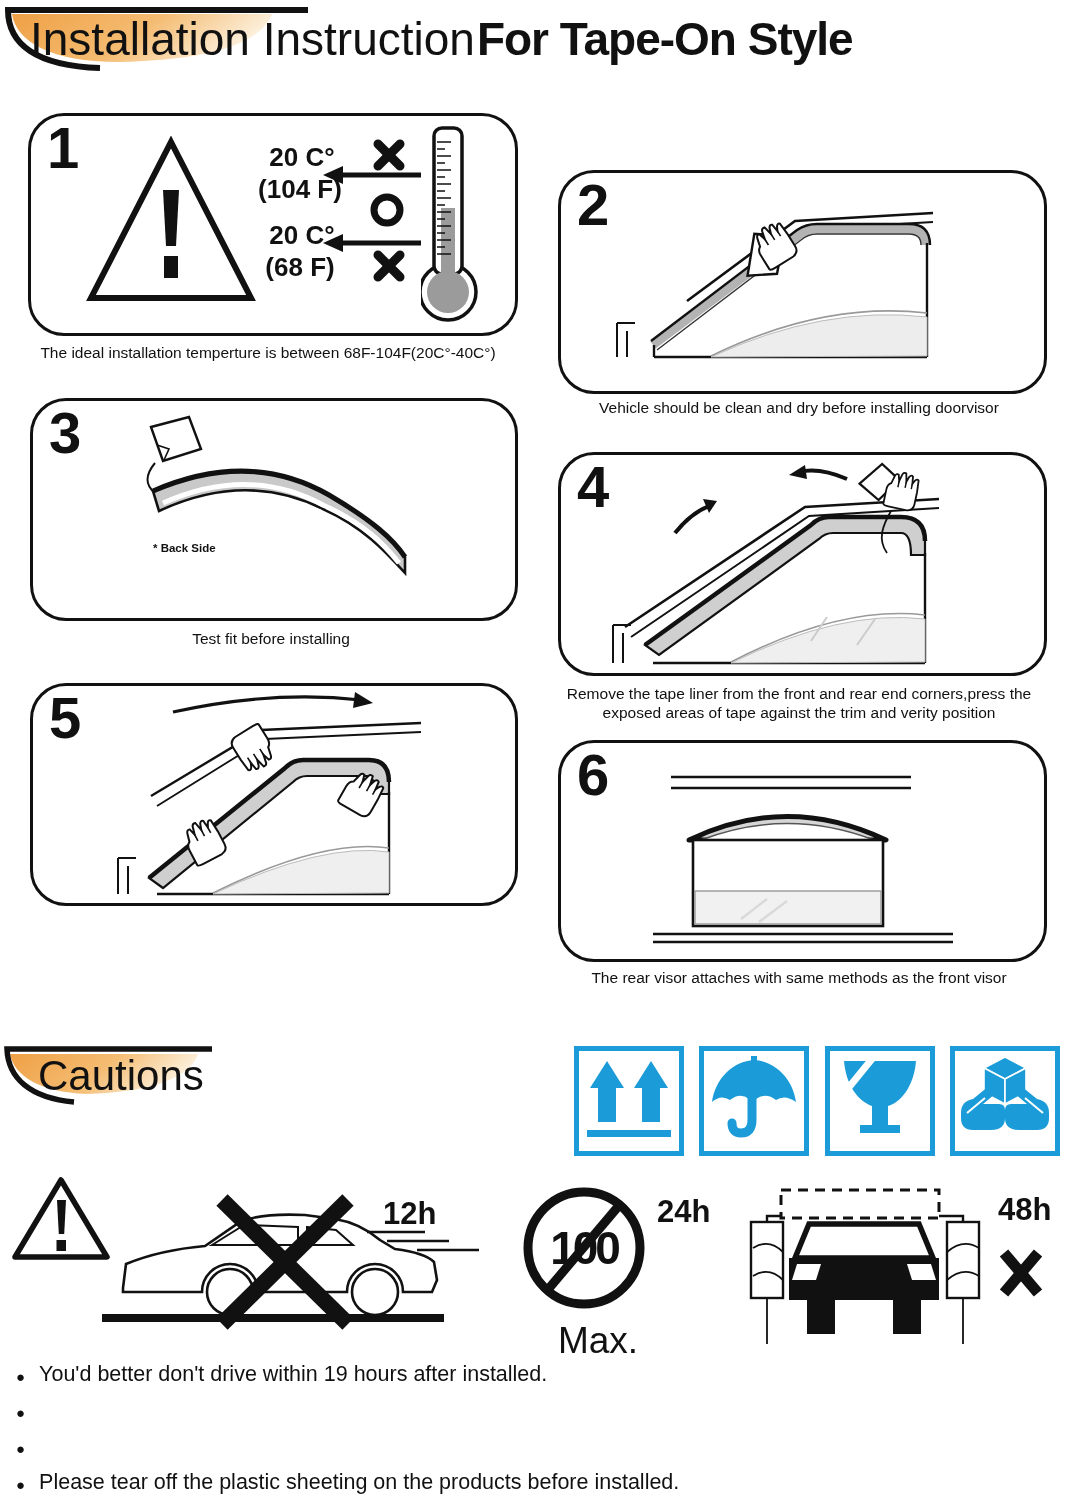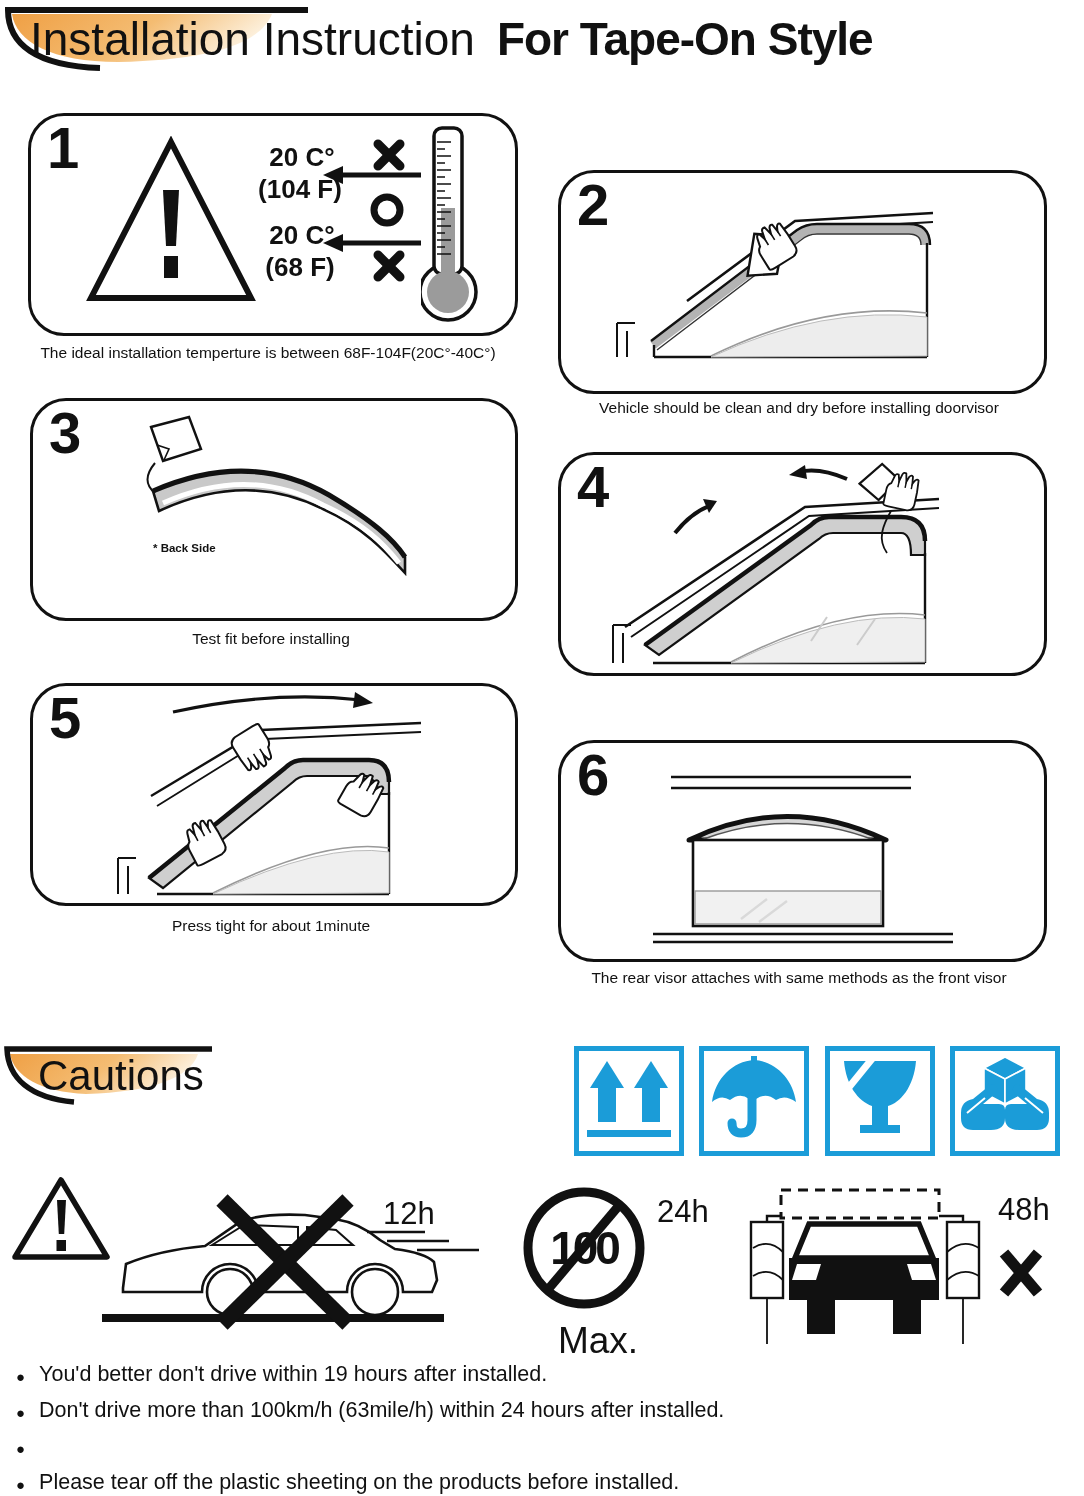--- a/index.html
+++ b/index.html
@@ -4,27 +4,27 @@
 <style>
   html,body{margin:0;padding:0;background:#fff;}
   #sheet{position:relative;width:1084px;height:1496px;background:#fff;overflow:hidden;
          font-family:"Liberation Sans",sans-serif;color:#111;}
   .abs{position:absolute;}
   .box{position:absolute;border:3px solid #111;border-radius:36px;background:#fff;}
   .num{position:absolute;left:16px;top:2px;font-size:58px;font-weight:bold;line-height:1.05;}
   .cap{position:absolute;font-size:15.5px;line-height:19px;text-align:center;color:#111;}
   .title-row{position:absolute;left:30px;top:12px;white-space:nowrap;font-size:46px;line-height:1.2;}
   .title-reg{font-weight:normal;letter-spacing:0px;text-align:center;}
-  .title-bold{font-weight:bold;margin-left:22px;letter-spacing:-1px;}
+  .title-bold{font-weight:bold;margin-left:2px;letter-spacing:-1px;}
   .cautions-word{position:absolute;left:38px;top:1052px;font-size:42px;font-weight:normal;}
   .temp{position:absolute;font-size:26px;font-weight:bold;text-align:center;white-space:nowrap;}
   .backside{position:absolute;left:120px;top:141px;font-size:11.5px;font-weight:bold;}
   .icon-square{width:100px;height:100px;border:5px solid #1B9CD8;background:#fff;
                display:inline-block;margin-right:11px;vertical-align:top;}
-  .hourlbl{position:absolute;font-size:31px;color:#111;white-space:nowrap;}
+  .hourlbl{position:absolute;font-size:31px;color:#111;white-space:nowrap;font-weight:bold;}
   .maxlbl{position:absolute;left:538px;top:1320px;width:120px;text-align:center;font-size:37px;}
   .bullets{position:absolute;left:12px;top:1363px;width:1062px;}
   .bullet-row{display:flex;align-items:flex-start;margin-bottom:11px;font-size:21.5px;line-height:23px;}
   .bullet-dot{font-size:15px;line-height:23px;margin:2px 14px 0 4px;}
 </style>
 </head>
 <body>
 
 <div id="sheet">
 
@@ -165,20 +165,21 @@
       <path d="M330,56 C322,70 316,84 326,98" stroke="#111" stroke-width="1.8" fill="none"></path>
       <g transform="translate(316,14) rotate(12)">
         <polygon points="-14,18 4,-6 24,6 8,30" fill="#fff" stroke="#111" stroke-width="2.2"></polygon>
         <g transform="translate(8,0) scale(0.9)">
           <use href="#fist" fill="#fff" stroke="#111" stroke-width="2"></use>
           <use href="#knuckles" fill="none" stroke="#111" stroke-width="1.6"></use>
         </g>
       </g>
     </svg>
   </div>
+  <div class="cap" style="left:544px;top:684px;width:510px">Remove the tape liner from the front and rear end corners,press the exposed areas of tape against the trim and verity position</div>
 
   
   <div class="box" style="left:30px;top:683px;width:482px;height:217px">
     <div class="num">5</div>
     <svg class="abs" style="left:0;top:0" width="476" height="211" viewBox="0 0 476 211">
       <g>
         <path d="M140,26 Q240,4 328,14" stroke="#111" stroke-width="3.2" fill="none"></path>
         <polygon points="340,17 322,6 320,22" fill="#111"></polygon>
       </g>
       <path d="M118,110 L228,44 L388,37" stroke="#111" stroke-width="2.4" fill="none"></path>
@@ -199,21 +200,20 @@
       <g transform="translate(250,66) rotate(148)">
         <use href="#fist" fill="#fff" stroke="#111" stroke-width="2"></use>
         <use href="#knuckles" fill="none" stroke="#111" stroke-width="1.6"></use>
       </g>
       <g transform="translate(318,80) rotate(30)">
         <use href="#fist" fill="#fff" stroke="#111" stroke-width="2"></use>
         <use href="#knuckles" fill="none" stroke="#111" stroke-width="1.6"></use>
       </g>
     </svg>
   </div>
-  <div class="cap" style="left:20px;top:916px;width:502px">Press tight for about 1minute</div>
 
   
   <div class="box" style="left:558px;top:740px;width:483px;height:216px">
     <div class="num">6</div>
     <svg class="abs" style="left:0;top:0" width="477" height="210" viewBox="0 0 477 210">
       <path d="M110,34 H350 M110,45 H350" stroke="#111" stroke-width="2.4" fill="none"></path>
       <g>
         <path d="M128,97 Q226,50 325,97 Z" fill="#d6d6d6" stroke="#111" stroke-width="5" stroke-linejoin="round"></path>
         <path d="M140,97 Q226,64 313,97 Z" fill="#fff" stroke="#555" stroke-width="1.5"></path>
       </g>
@@ -332,21 +332,20 @@
   </svg>
 
   
   <div class="bullets">
     <div class="bullet-row">
       <span class="bullet-dot">●</span>
       <span>You'd better don't drive within 19 hours after installed.</span>
     </div>
     <div class="bullet-row">
       <span class="bullet-dot">●</span>
-      <span>Don't drive more than 100km/h (63mile/h) within 24 hours after installed.</span>
     </div>
     <div class="bullet-row">
       <span class="bullet-dot">●</span>
     </div>
     <div class="bullet-row">
       <span class="bullet-dot">●</span>
       <span>Please tear off the plastic sheeting on the products before installed.</span>
     </div>
   </div>
 

